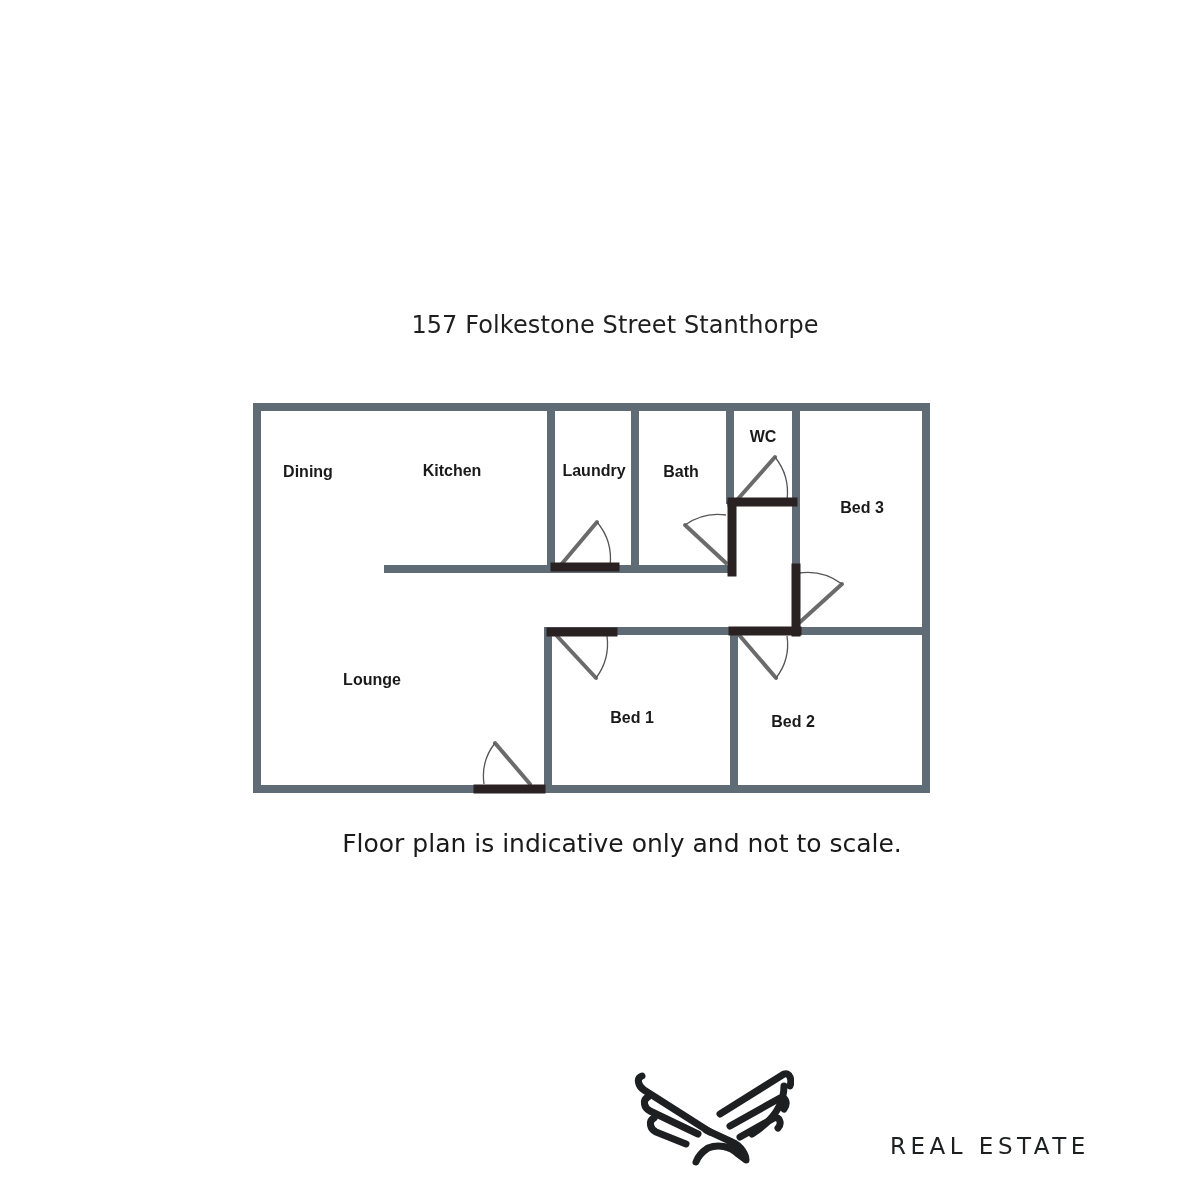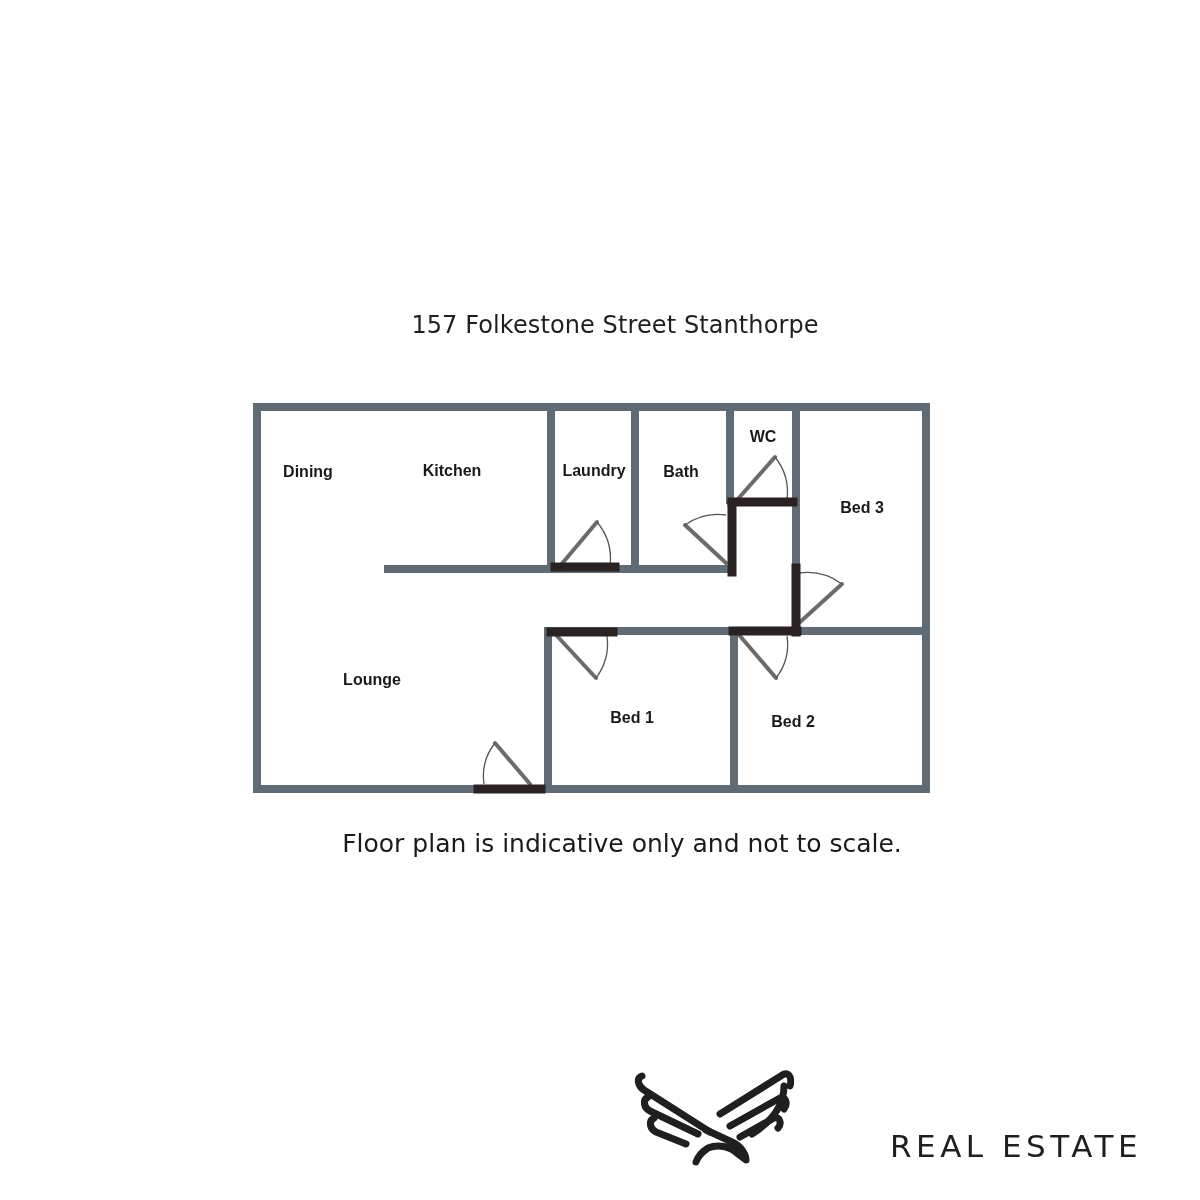--- a/index.html
+++ b/index.html
@@ -65,21 +65,21 @@
       font-size: 60px;
       letter-spacing: -1.5px;
       color: #1e1f21;
       line-height: 70px;
     }
     .logo-sub {
       position: absolute;
       left: 256px;
       top: 68px;
       font-family: "DejaVu Sans", sans-serif;
-      font-size: 31px;
+      font-size: 23px;
       letter-spacing: 4.5px;
       color: #1e1f21;
       line-height: 28px;
     }
     .logo-mark {
       position: absolute;
       left: 0;
       top: 0;
       width: 160px;
       height: 104px;

